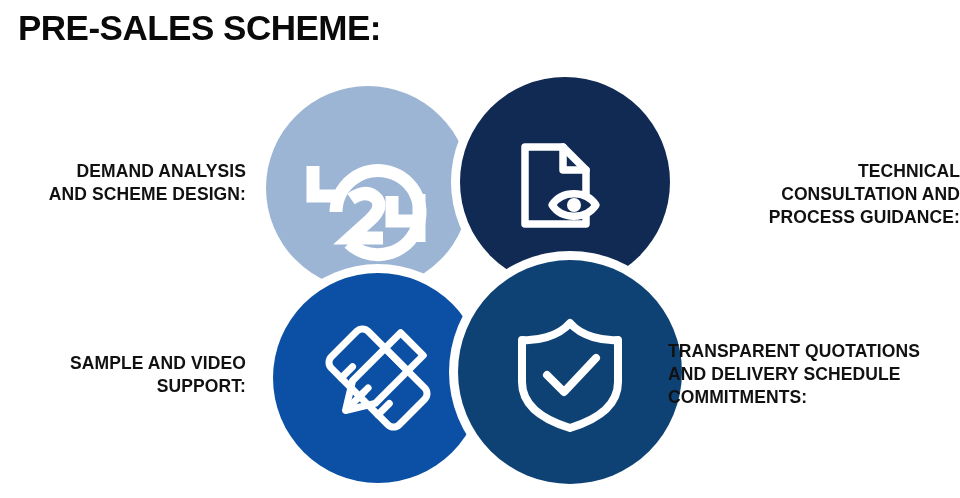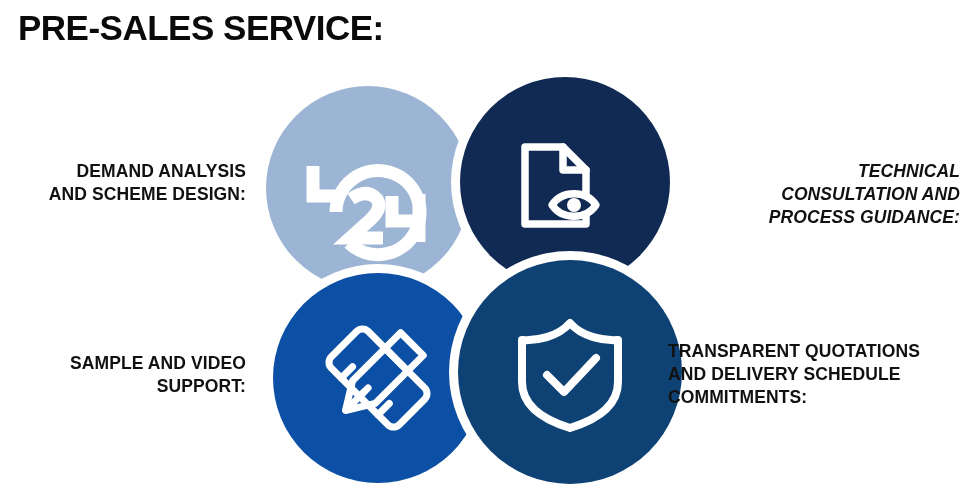--- a/index.html
+++ b/index.html
@@ -54,37 +54,36 @@
 
   #label-demand {
     right: 714px;
     top: 160px;
     width: 260px;
   }
   #label-technical {
     left: 728px;
     top: 160px;
     width: 232px;
-    font-style: italic;
   }
   #label-sample {
     right: 714px;
     top: 352px;
     width: 260px;
   }
   #label-transparent {
     left: 668px;
     top: 340px;
     width: 300px;
   }
 </style>
 </head>
 <body>
 
-<div id="page-title">PRE-SALES SERVICE:</div>
+<div id="page-title">PRE-SALES SCHEME:</div>
 
 <div id="circle-cluster">
   <svg width="960" height="498" viewBox="0 0 960 498" xmlns="http://www.w3.org/2000/svg">
     <defs>
 
       <mask id="mask-topleft" maskUnits="userSpaceOnUse" x="0" y="0" width="960" height="498">
         <rect x="0" y="0" width="960" height="498" fill="#fff"></rect>
         <circle cx="565" cy="182" r="114" fill="#000"></circle>
         <circle cx="378" cy="378" r="114" fill="#000"></circle>
       </mask>

